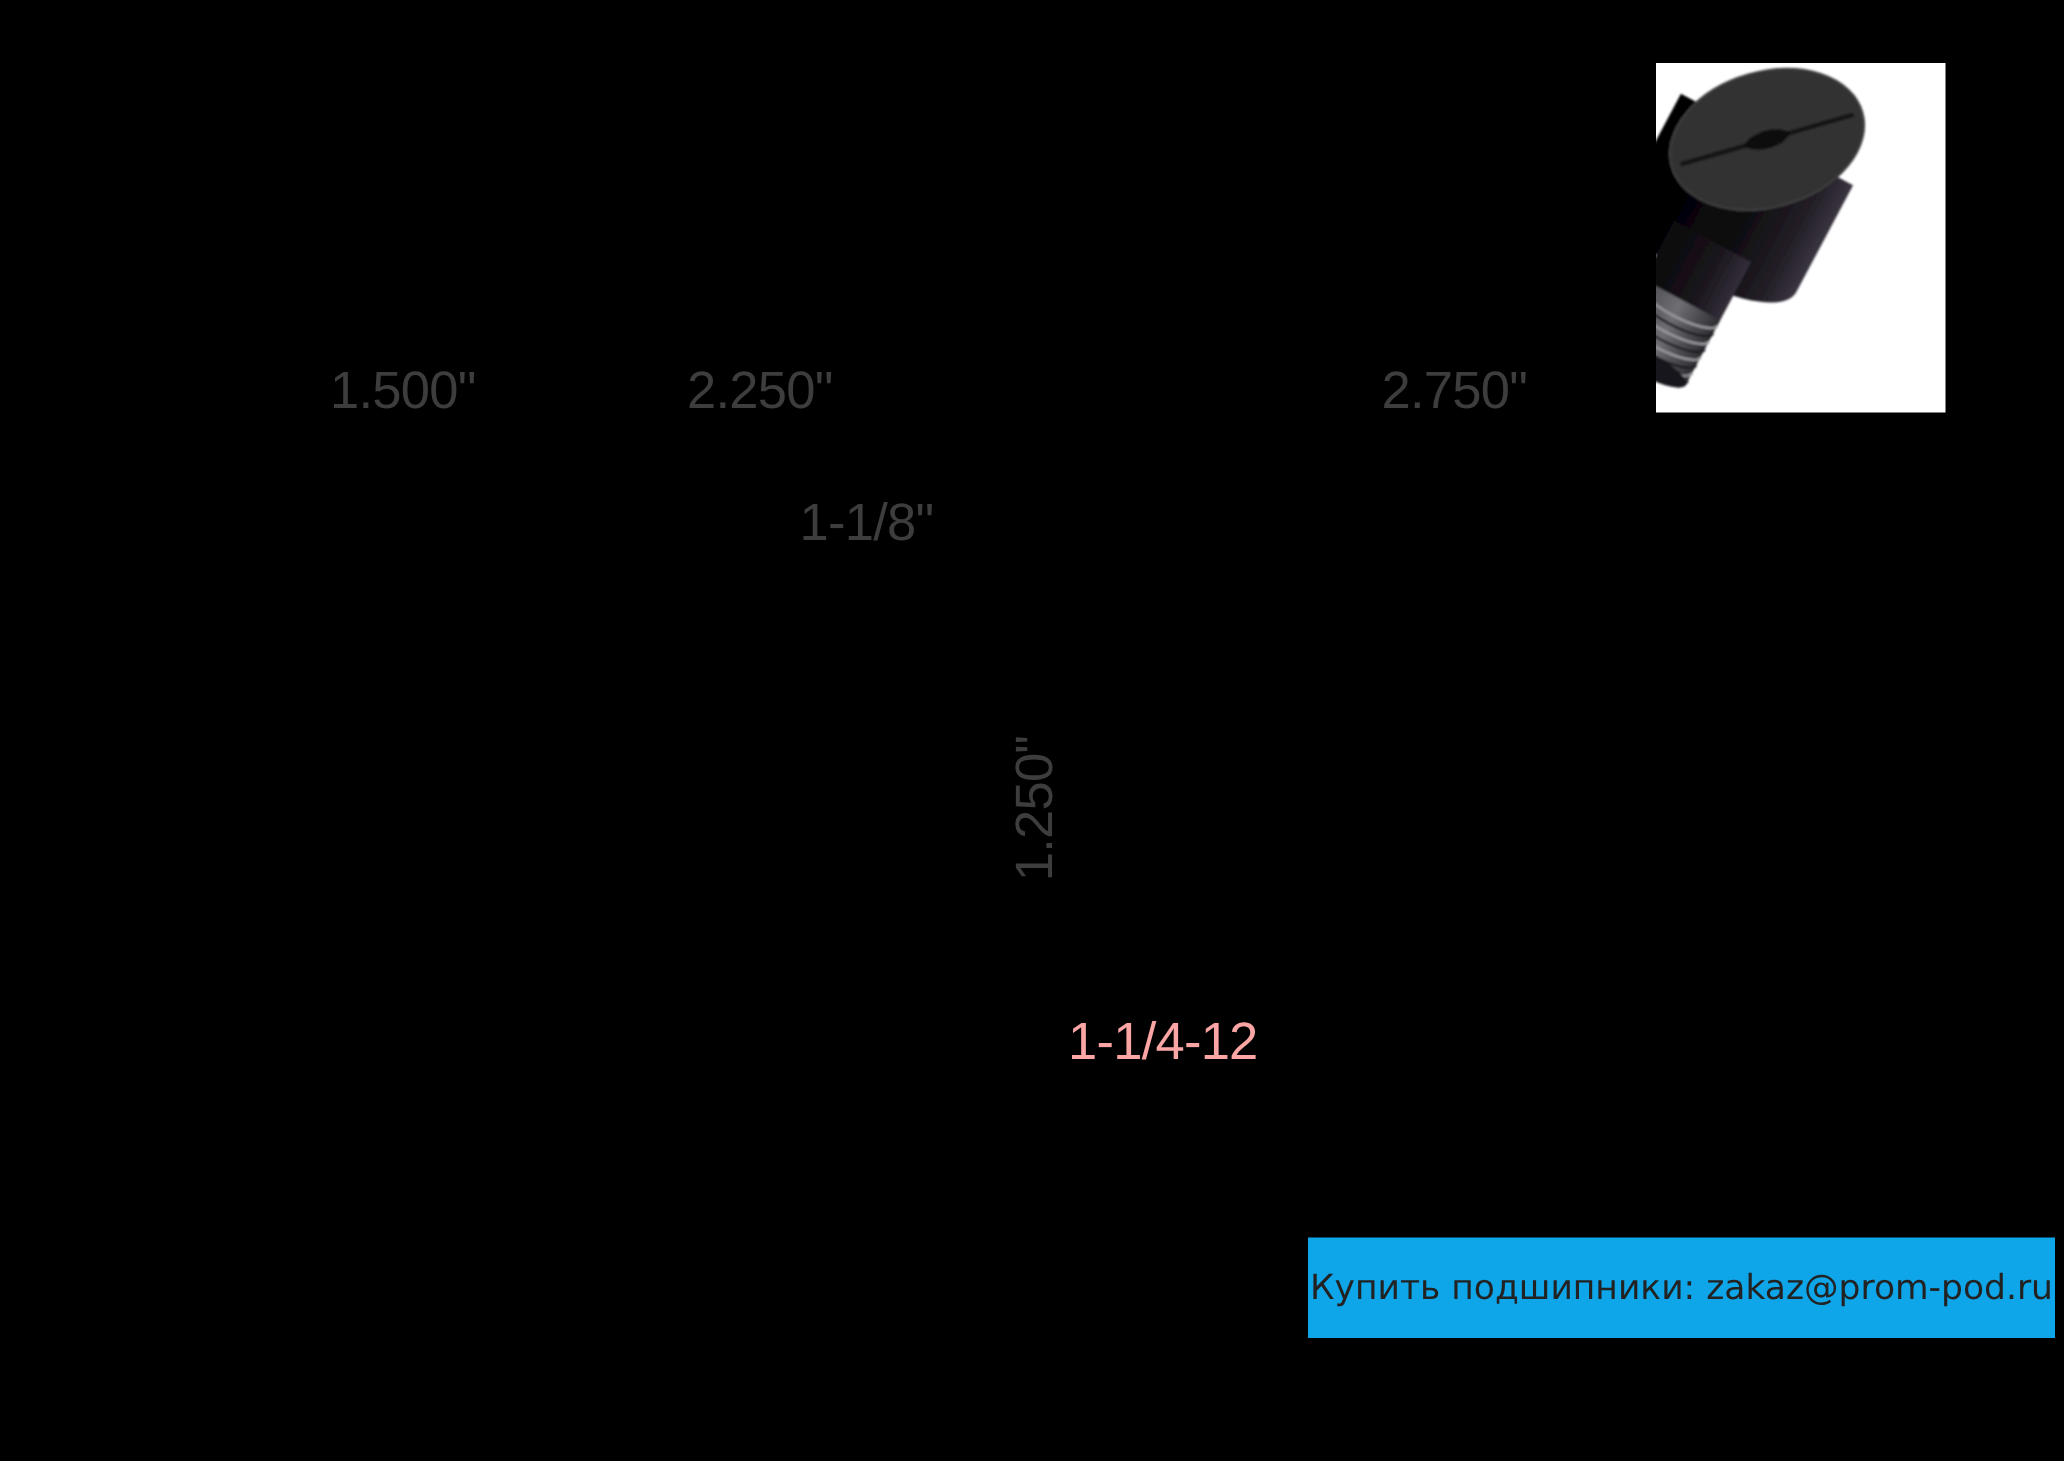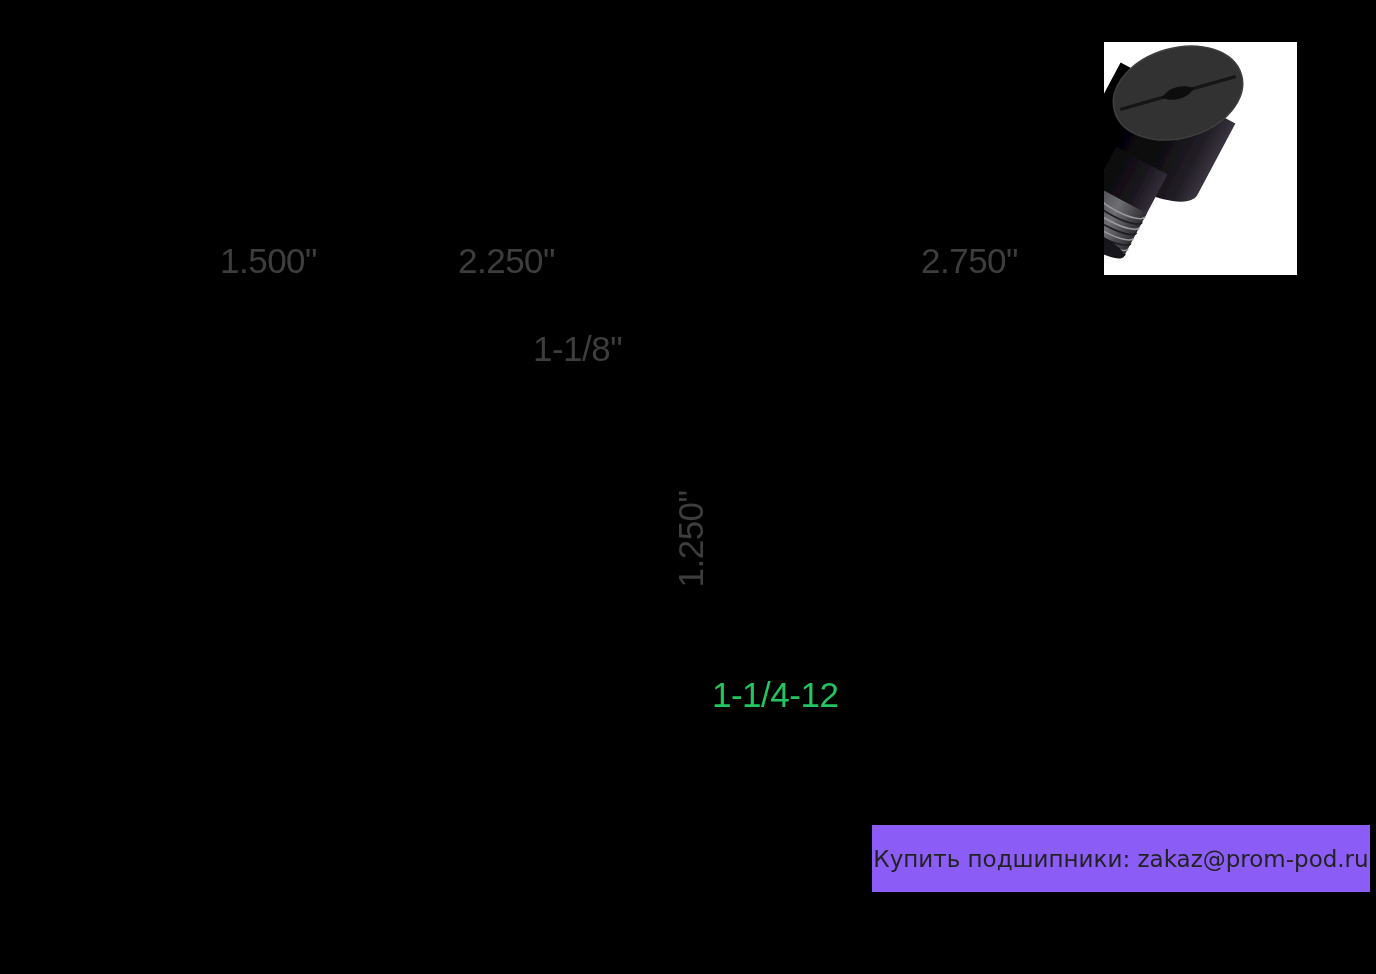--- a/index.html
+++ b/index.html
@@ -62,21 +62,21 @@
   <div class="dim-label" style="left: 220px; top: 243px; color: rgb(61, 61, 61);">1.500"</div>
 
   <div class="dim-label" style="left: 458px; top: 243px; color: rgb(61, 61, 61);">2.250"</div>
 
   <div class="dim-label" style="left: 921px; top: 243px; color: rgb(61, 61, 61);">2.750"</div>
 
   <div class="dim-label" style="left: 533px; top: 331px; color: rgb(61, 61, 61);">1-1/8"</div>
 
   <div class="dim-label rotated" style="left: 690px; top: 539px; color: rgb(61, 61, 61);">1.250"</div>
 
-  <div class="dim-label" style="left: 712px; top: 677px; color: #22c55e;">1-1/4-12</div>
+  <div class="dim-label" style="left: 712px; top: 677px; color: #fca5a5;">1-1/4-12</div>
 
   <div class="product-photo" style="background: rgb(255, 255, 255);">
     <svg width="193" height="233" viewBox="0 0 193 233">
       <defs>
         <linearGradient id="headGrad" x1="0" y1="0" x2="1" y2="0">
           <stop offset="0" stop-color="#000000"></stop>
           <stop offset="0.55" stop-color="#0b0a0d"></stop>
           <stop offset="0.85" stop-color="#221e26"></stop>
           <stop offset="1" stop-color="#3a3440"></stop>
         </linearGradient>
@@ -114,17 +114,17 @@
         <g transform="rotate(-16 74 51)">
           <ellipse cx="74" cy="51" rx="66" ry="45" fill="#323232"></ellipse>
           <ellipse cx="74" cy="51" rx="66" ry="45" fill="none" stroke="#3e3e3e" stroke-width="1.5"></ellipse>
           <path d="M14 51 L134 51" stroke="#121212" stroke-width="3"></path>
           <path d="M58 51 C 65 43, 83 43, 90 51 C 83 59, 65 59, 58 51 Z" fill="#0b0b0b"></path>
         </g>
       </g>
     </svg>
   </div>
 
-  <div class="contact-box" style="background: #8b5cf6;">
+  <div class="contact-box" style="background: #0ea5e9;">
     <span style="color: rgb(34, 34, 34);">Купить подшипники: zakaz@prom-pod.ru</span>
   </div>
 
 </div>
 
 </body></html>

